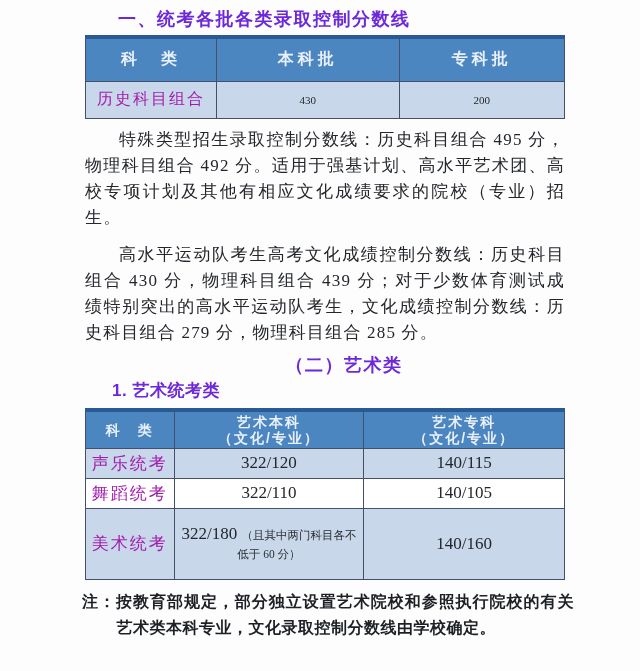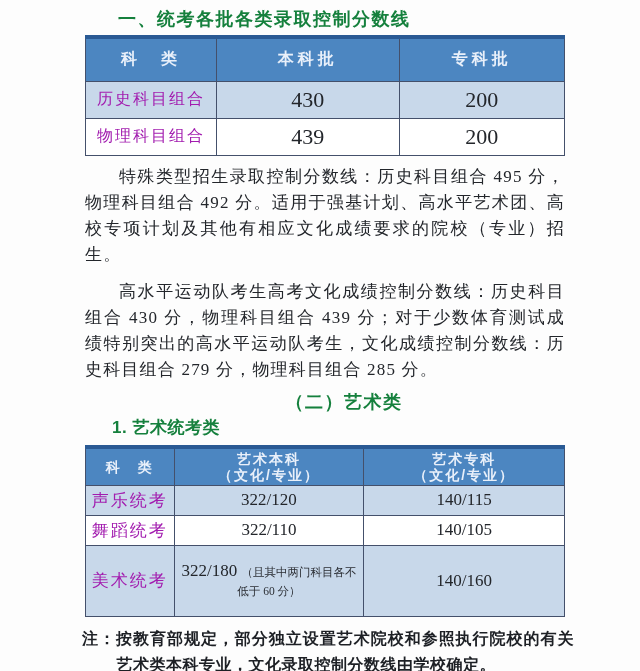--- a/index.html
+++ b/index.html
@@ -5,40 +5,40 @@
   * { margin:0; padding:0; box-sizing:border-box; }
   html, body { width:640px; height:671px; }
   body {
     background:#fdfdfd;
     color:#23262b;
     font-family:"Liberation Serif","DejaVu Serif",serif;
     overflow:hidden;
   }
   .doc { padding:8px 75px 0 85px; width:640px; }
 
-  .h-sans { font-family:"Liberation Sans","DejaVu Sans",sans-serif; font-weight:bold; color:#15803d; }
+  .h-sans { font-family:"Liberation Sans","DejaVu Sans",sans-serif; font-weight:bold; color:#6d28d9; }
   .main-title { font-size:18px; line-height:22px; margin:0 0 5px 33px; letter-spacing:1.5px; }
   .sec-heading { font-size:18px; line-height:22px; margin:0 0 4px 38px; letter-spacing:1.5px; }
   .sub-heading { font-size:17px; line-height:22px; margin:4px 0 6px 27px; letter-spacing:0.5px; }
   .mt8 { margin-top:8px;text-align:center; }
 
   table { width:480px; border-collapse:collapse; table-layout:fixed; }
   th, td { border:1px solid #44506b; text-align:center; vertical-align:middle;margin-left:20px; }
   thead th {
     background:#4c86c1;
     border-top:4px solid #2a5a94;
     color:#e9f0fa;
     font-family:"Liberation Sans","DejaVu Sans",sans-serif;
     font-weight:bold;
   }
   tbody tr:nth-child(odd)  { background:#c8d8ea; }
   tbody tr:nth-child(even) { background:#ffffff; }
 
   .t1 thead th { height:44px; font-size:16px; letter-spacing:4px; }
-  .t1 td { height:37px; font-size:22px; }
+  .t1 td { height:37px; font-size:11px; }
   td.cat { font-size:16px; letter-spacing:2px; color:#a21caf; }
 
   .t2 thead th { height:36px; font-size:14px; line-height:16px; letter-spacing:2px; padding:2px 0; }
   .t2 td { height:30px; font-size:17px; }
   .t2 tr.tall td { height:40px; }
   .t2 .score-wrap { padding:16px 6px; line-height:17px; }
   .small-note { font-size:11.5px; letter-spacing:0; color:#2a2d33; }
 
   p.body-para {
     width:480px;
@@ -85,25 +85,20 @@
         <tr>
           <th>科　类</th>
           <th>本科批</th>
           <th>专科批</th>
         </tr>
       </thead>
       <tbody>
         <tr>
           <td class="cat">历史科目组合</td>
           <td>430</td>
-          <td>200</td>
-        </tr>
-        <tr>
-          <td class="cat">物理科目组合</td>
-          <td>439</td>
           <td>200</td>
         </tr>
       </tbody>
     </table>
 
     <p class="body-para first-para">特殊类型招生录取控制分数线：历史科目组合 495 分，物理科目组合 492 分。适用于强基计划、高水平艺术团、高校专项计划及其他有相应文化成绩要求的院校（专业）招生。</p>
     <p class="body-para">高水平运动队考生高考文化成绩控制分数线：历史科目组合 430 分，物理科目组合 439 分；对于少数体育测试成绩特别突出的高水平运动队考生，文化成绩控制分数线：历史科目组合 279 分，物理科目组合 285 分。</p>
   </section>
 
   <section>

